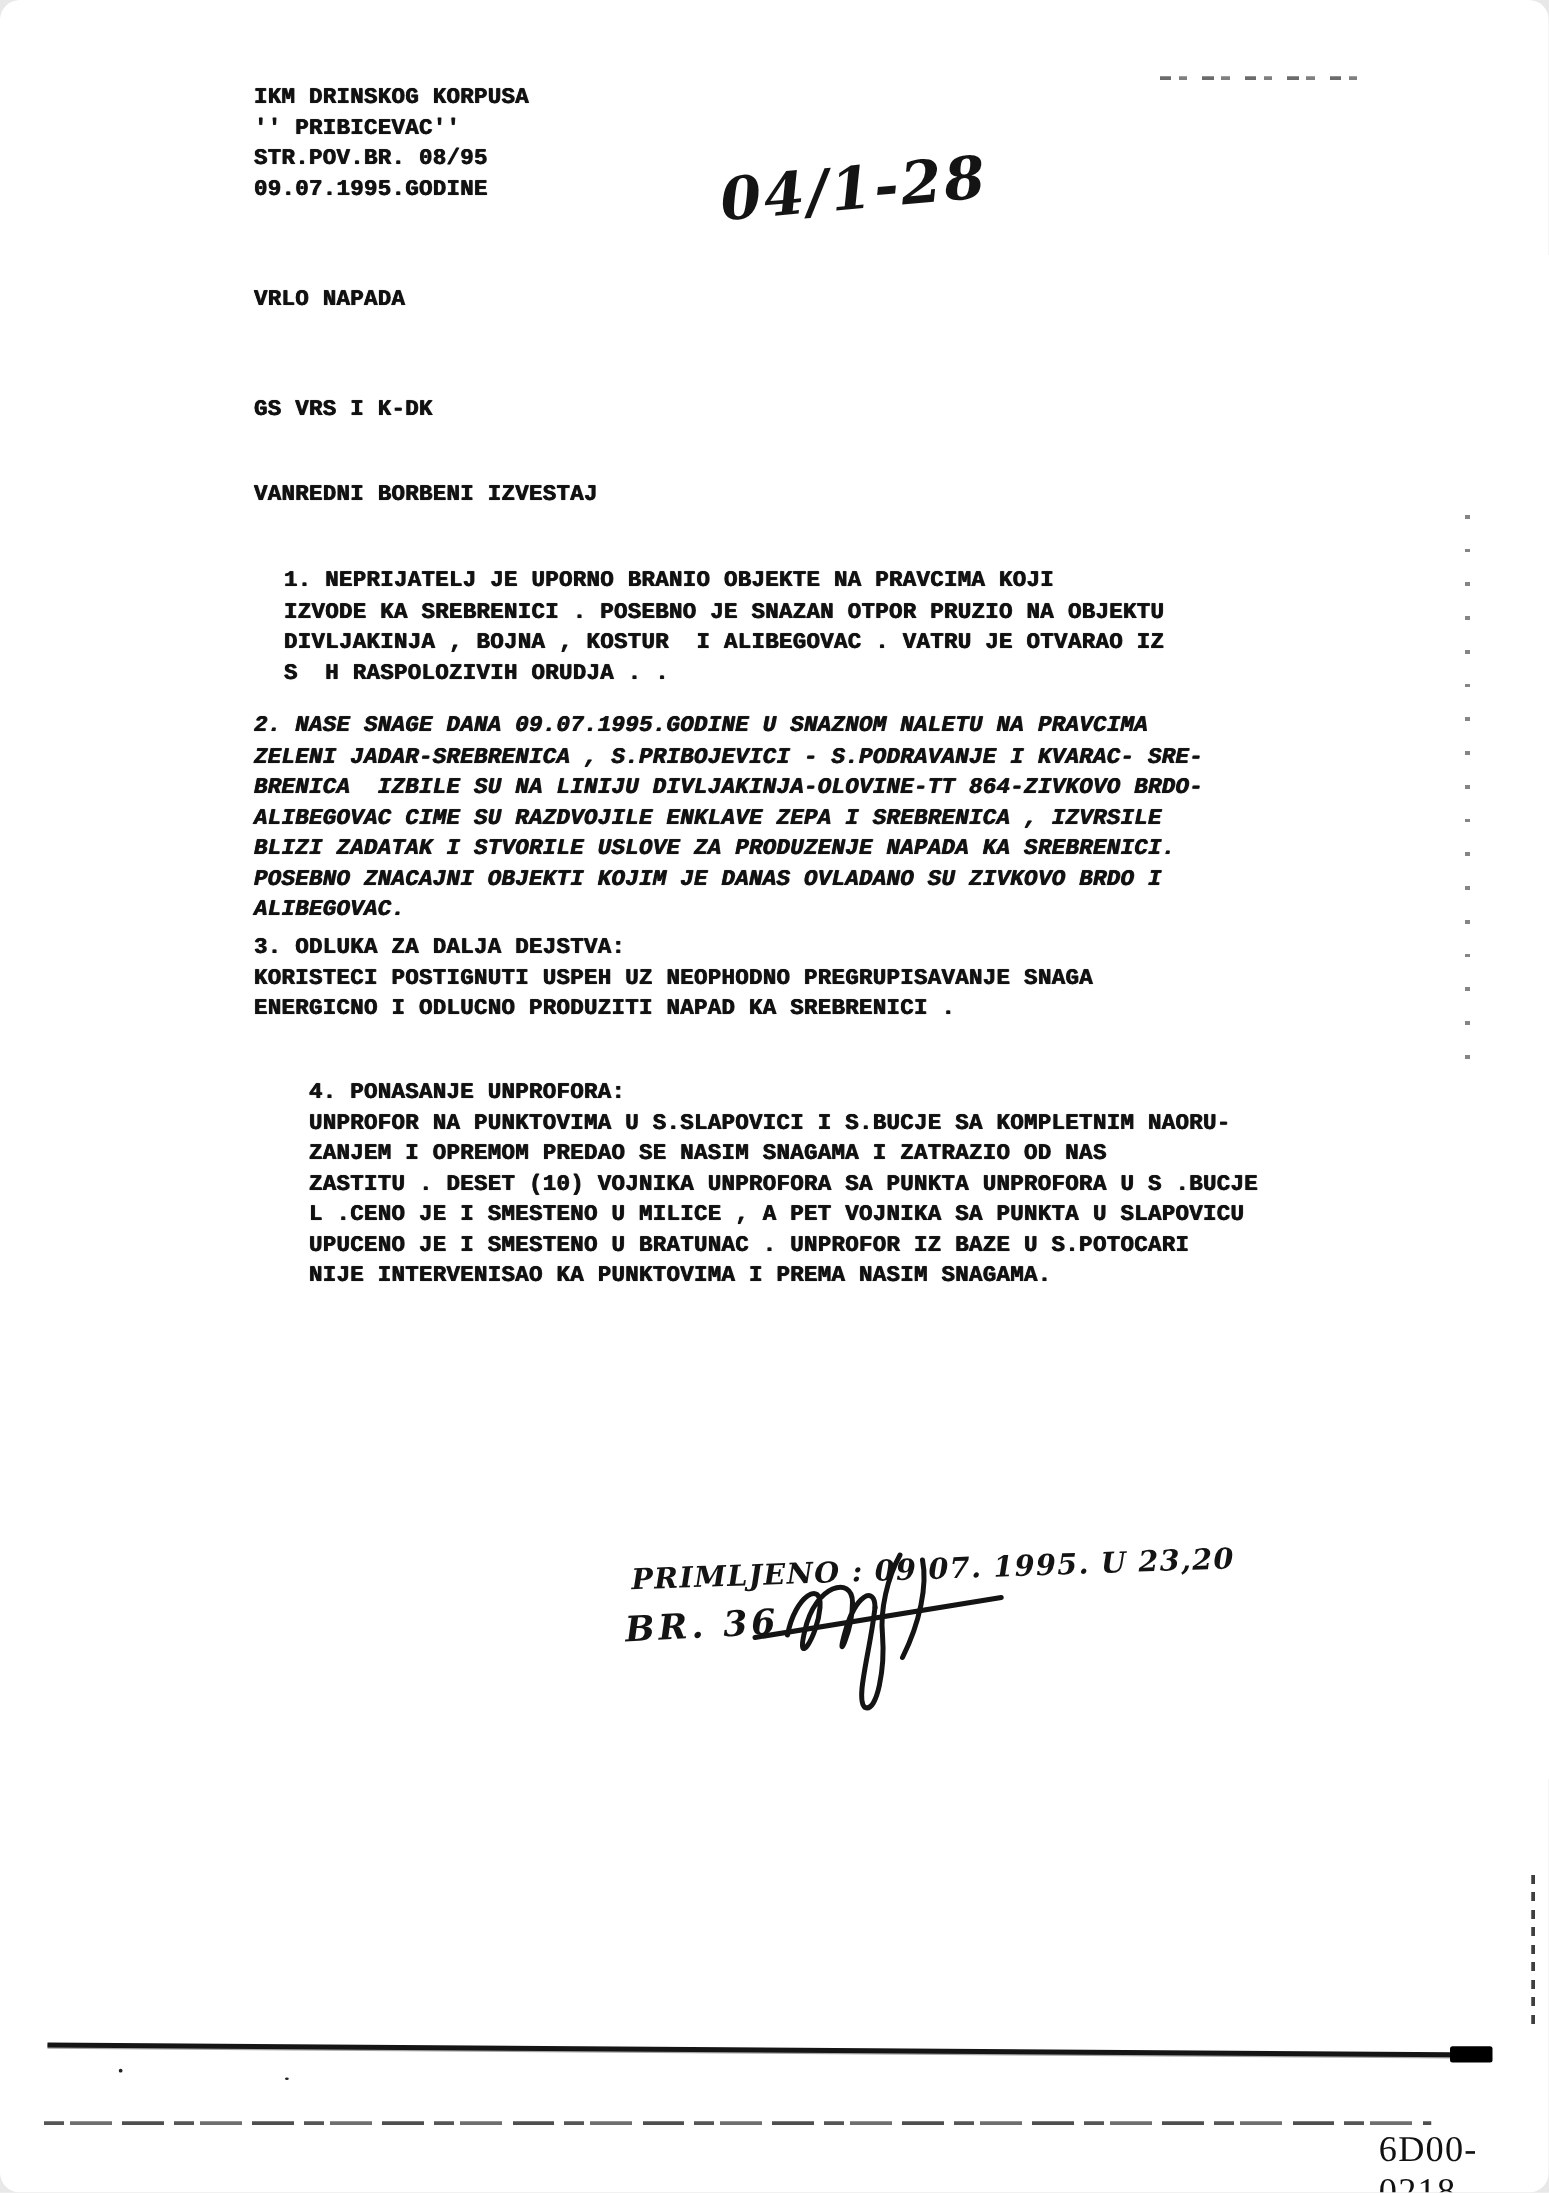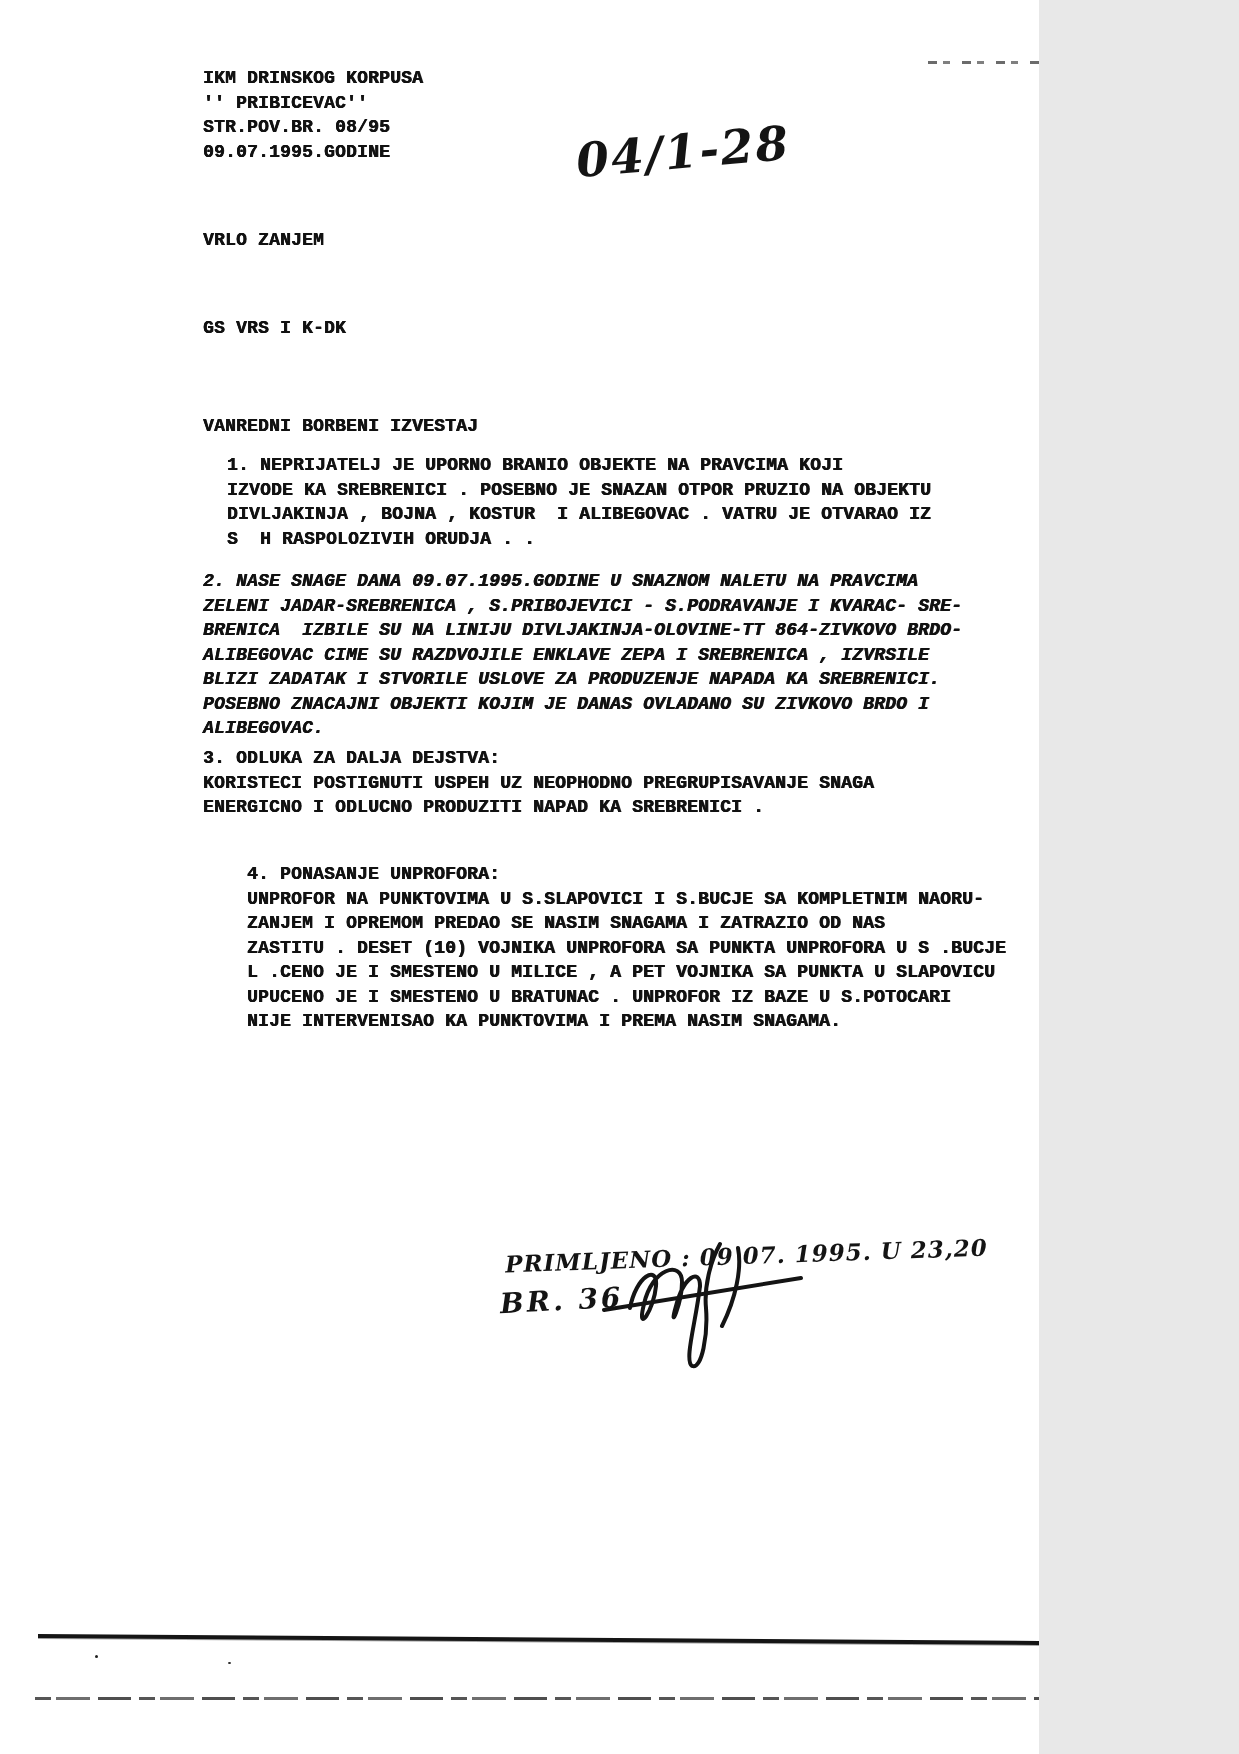--- a/index.html
+++ b/index.html
@@ -1,21 +1,22 @@
 <!DOCTYPE html>
 <html><head>
 <meta charset="utf-8">
 <style>
   html,body{margin:0;padding:0;background:#e8e8e8;}
   .page{
     position:relative;
-    width:1039px;height:1754px;
+    width:1239px;height:1754px;
     background:#ffffff;
     font-family:"Liberation Mono", monospace;
     overflow:hidden;
+    border-radius:16px;
   }
   .typed{
     position:absolute;
     left:203px;
     font-family:"Liberation Mono", monospace;
     font-weight:700;
     font-size:18px;
     line-height:24.5px;
     letter-spacing:0.2px;
     color:#161616;
@@ -82,25 +83,25 @@
 
   <div class="art top-dashes"></div>
 
   <div class="typed" style="top:66px;">IKM DRINSKOG KORPUSA
 '' PRIBICEVAC''
 STR.POV.BR. 08/95
 09.07.1995.GODINE</div>
 
   <div class="hand docnum">04/1-28</div>
 
-  <div class="typed" style="top:228px;">VRLO ZANJEM</div>
+  <div class="typed" style="top:228px;">VRLO NAPADA</div>
 
   <div class="typed" style="top:316px;">GS VRS I K-DK</div>
 
-  <div class="typed" style="top:384px;margin-top:30px;">VANREDNI BORBENI IZVESTAJ</div>
+  <div class="typed" style="top:384px;">VANREDNI BORBENI IZVESTAJ</div>
 
   <div class="typed" style="top:453px;margin-left:24px;">1. NEPRIJATELJ JE UPORNO BRANIO OBJEKTE NA PRAVCIMA KOJI
 IZVODE KA SREBRENICI . POSEBNO JE SNAZAN OTPOR PRUZIO NA OBJEKTU
 DIVLJAKINJA , BOJNA , KOSTUR  I ALIBEGOVAC . VATRU JE OTVARAO IZ
 S  H RASPOLOZIVIH ORUDJA . .</div>
 
   <div class="typed" style="top:569px;font-style:italic;">2. NASE SNAGE DANA 09.07.1995.GODINE U SNAZNOM NALETU NA PRAVCIMA
 ZELENI JADAR-SREBRENICA , S.PRIBOJEVICI - S.PODRAVANJE I KVARAC- SRE-
 BRENICA  IZBILE SU NA LINIJU DIVLJAKINJA-OLOVINE-TT 864-ZIVKOVO BRDO-
 ALIBEGOVAC CIME SU RAZDVOJILE ENKLAVE ZEPA I SREBRENICA , IZVRSILE

